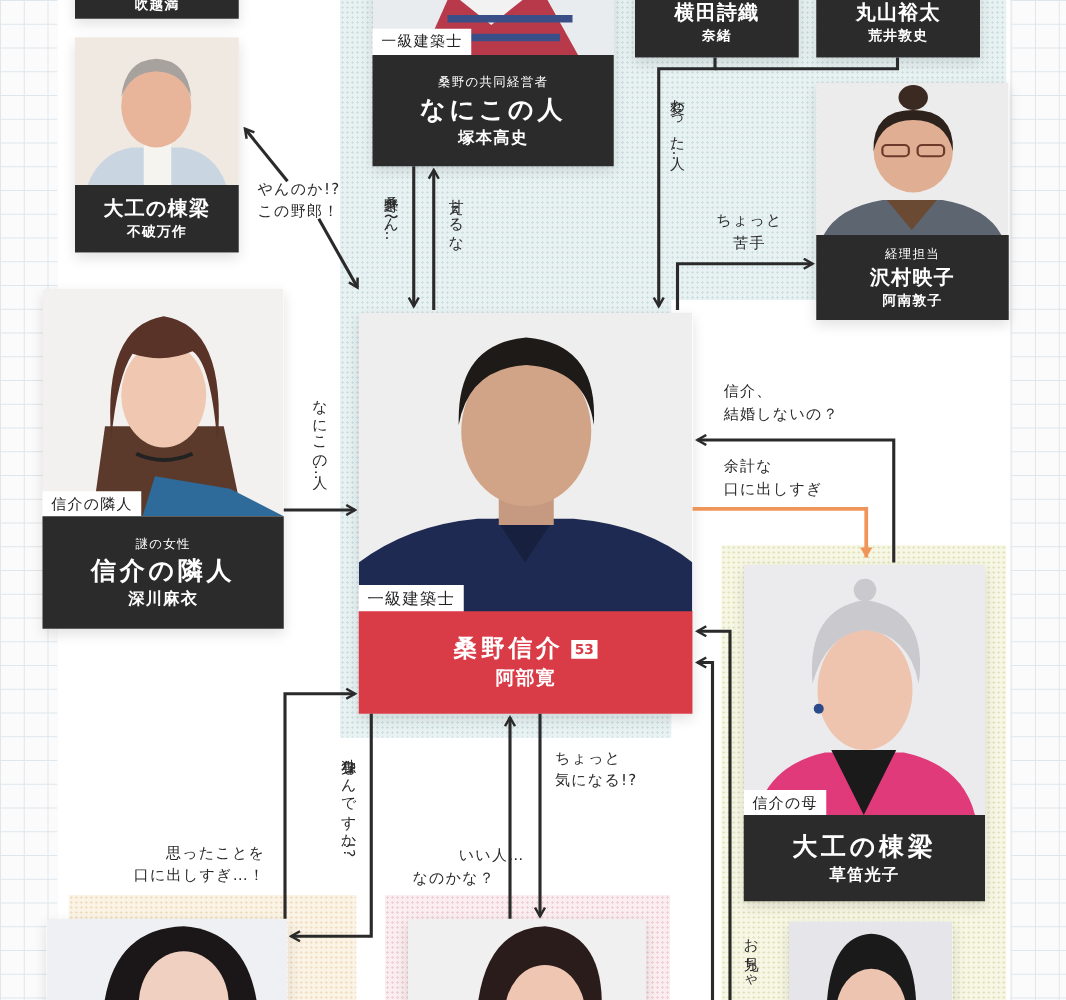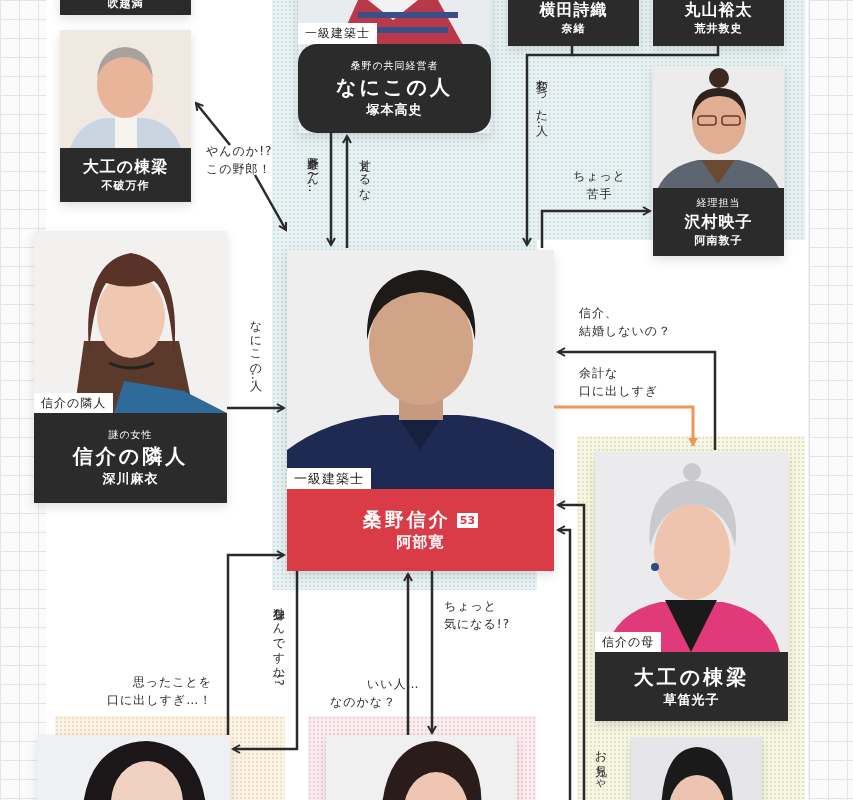--- a/index.html
+++ b/index.html
@@ -83,42 +83,42 @@
   <div class="photo" style="height:55px;">
     <svg viewBox="0 0 193 55" preserveAspectRatio="none">
         <rect width="193" height="55" fill="#e9ecef"></rect>
         <path d="M40 55 L60 10 L140 10 L165 55Z" fill="#b83a4a"></path>
         <path d="M70 10 L95 30 L120 10Z" fill="#f2f2f2"></path>
         <path d="M60 25 L160 25 M70 40 L150 40" stroke="#3a4f88" stroke-width="6"></path>
         <ellipse cx="96" cy="0" rx="25" ry="10" fill="#d9a88c"></ellipse>
       </svg>
   </div>
   <div class="tag" style="top:33px;">一級建築士</div>
-  <div class="plate" style="height:89px;border-radius:19px;">
+  <div class="plate" style="height:89px;">
     <div class="role">桑野の共同経営者</div>
     <div class="name">なにこの人</div>
     <div class="actor">塚本高史</div>
   </div>
 </div>
 
 <div class="card" style="left:508px;top:-10px;width:131px;height:56px;">
   <div class="plate small" style="height:56px;">
     <div class="name">横田詩織</div>
     <div class="actor">奈緒</div>
   </div>
 </div>
 
 <div class="card" style="left:653px;top:-10px;width:131px;height:56px;">
   <div class="plate small" style="height:56px;">
     <div class="name">丸山裕太</div>
     <div class="actor">荒井敦史</div>
   </div>
 </div>
 
-<div class="card" style="left:653px;top:66px;width:131px;height:190px;">
+<div class="card" style="left:653px;top:66px;width:131px;height:190px;padding-left:23px;">
   <div class="photo" style="height:122px;">
     <svg viewBox="0 0 131 122" preserveAspectRatio="none">
         <rect width="131" height="122" fill="#ececec"></rect>
         <path d="M5 122 Q15 100 45 94 L86 94 Q116 100 126 122Z" fill="#5d6570"></path>
         <path d="M48 94 L65 118 L82 94Z" fill="#6b4a33"></path>
         <circle cx="66" cy="12" r="10" fill="#3a2a22"></circle>
         <ellipse cx="66" cy="55" rx="27" ry="33" fill="#e0ae92"></ellipse>
         <path d="M39 55 Q38 22 66 22 Q94 22 93 55 Q88 30 66 30 Q44 30 39 55Z" fill="#2e221c"></path>
         <rect x="45" y="50" width="18" height="9" rx="3" fill="none" stroke="#6b3a2a" stroke-width="1.5"></rect>
         <rect x="69" y="50" width="18" height="9" rx="3" fill="none" stroke="#6b3a2a" stroke-width="1.5"></rect>

